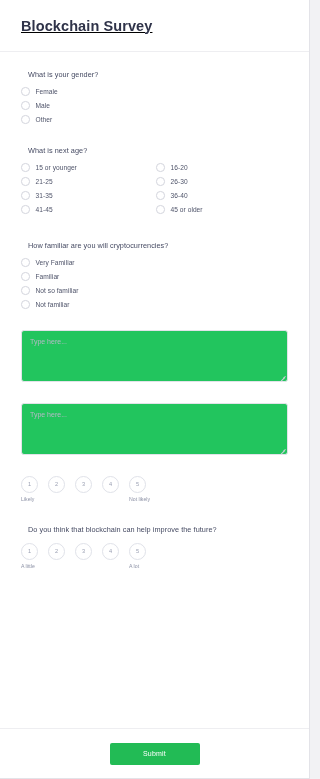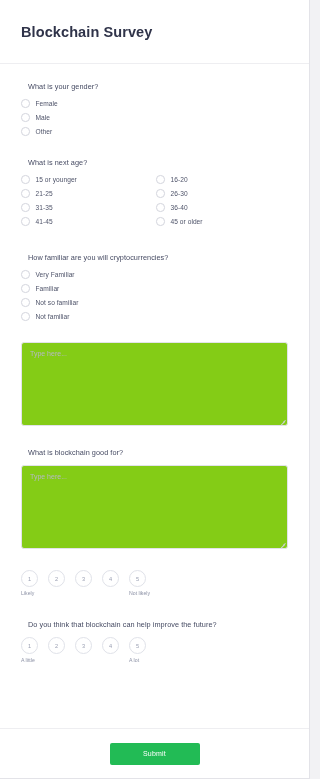--- a/index.html
+++ b/index.html
@@ -19,26 +19,27 @@
     height: 779px;
     background: #ffffff;
     border-right: 1px solid #e3e3e8;
     border-bottom: 1px solid #e3e3e8;
     position: relative;
     display: flex;
     flex-direction: column;
   }
   
   .header {
-    height: 64px;
+    height: 52px;
     display: flex;
     align-items: center;
     padding: 0 0 0 21px;
     border-bottom: 1px solid #eeeef1;
     flex: none;
+    text-decoration: underline;
   }
   .header-title {
     font-size: 14.5px;
     font-weight: bold;
     color: #2f3349;
     letter-spacing: .1px;
   }
   
   .form-body {
     flex: 1 1 auto;
@@ -81,24 +82,24 @@
   }
   .opt-text {
     font-size: 6.6px;
     color: #4e5369;
     letter-spacing: .05px;
   }
   
   .ta-wrap { position: relative; }
   textarea.answer {
     width: 100%;
-    height: 84px;
+    height: 52px;
     border: 1px solid #e2e3e9;
     border-radius: 3px;
-    background: #84cc16;
+    background: #22c55e;
     resize: none;
     padding: 7px 8px;
     font-family: "Liberation Sans", sans-serif;
     font-size: 7px;
     color: #4e5369;
     outline: none;
     display: block;
   }
   textarea.answer::placeholder { color: #b6b9c6; }
   .resize-grip {
@@ -263,21 +264,20 @@
       <div class="ta-wrap">
         <textarea class="answer" placeholder="Type here..." style=""></textarea>
         <span class="resize-grip">
             <span></span>
             <span></span>
           </span>
       </div>
     </div>
 
     <div class="question">
-      <div class="q-label">What is blockchain good for?</div>
       <div class="ta-wrap">
         <textarea class="answer" placeholder="Type here..." style=""></textarea>
         <span class="resize-grip">
             <span></span>
             <span></span>
           </span>
       </div>
     </div>
 
 

